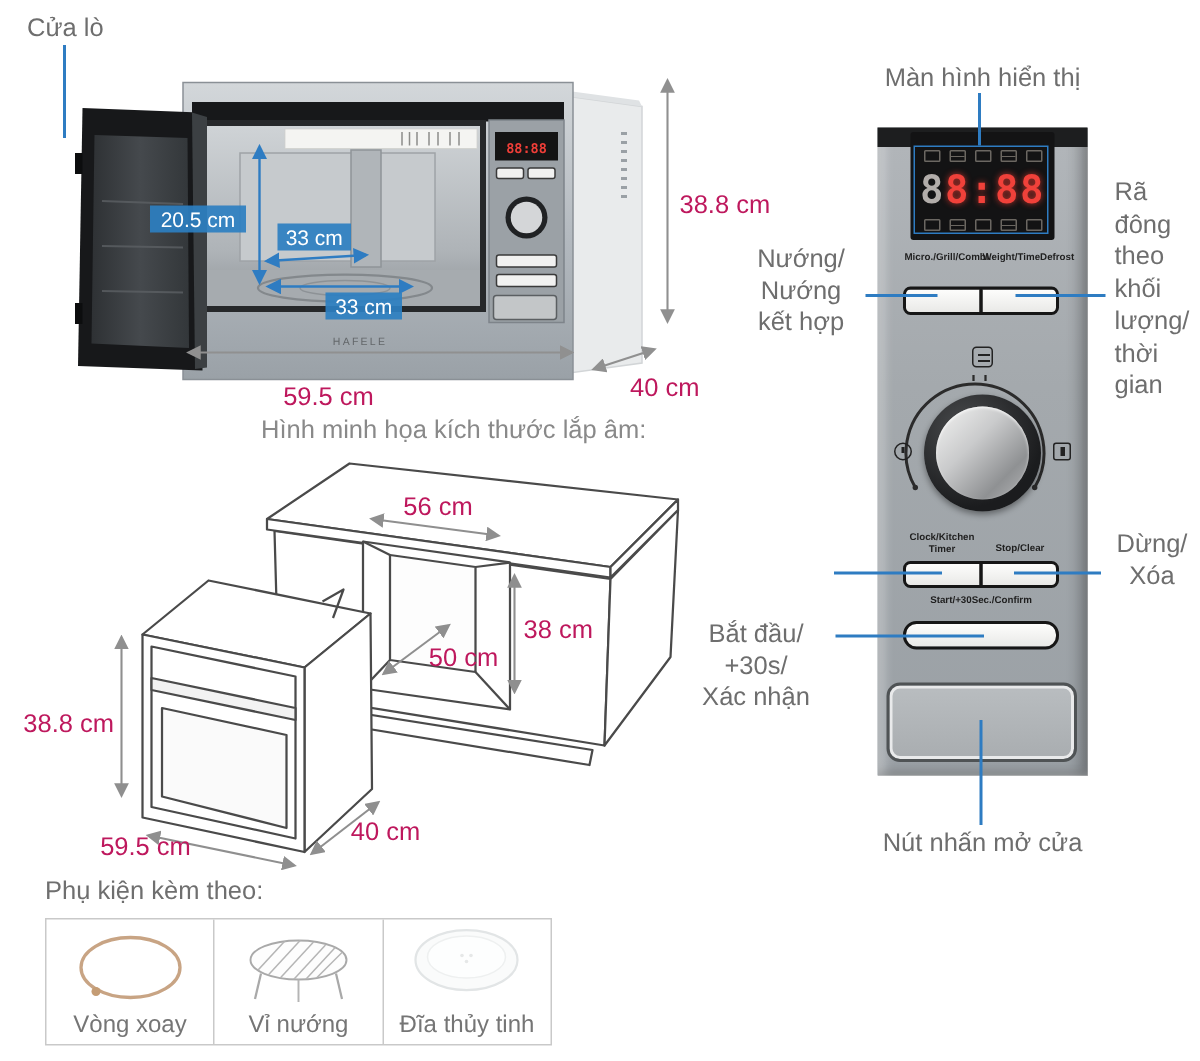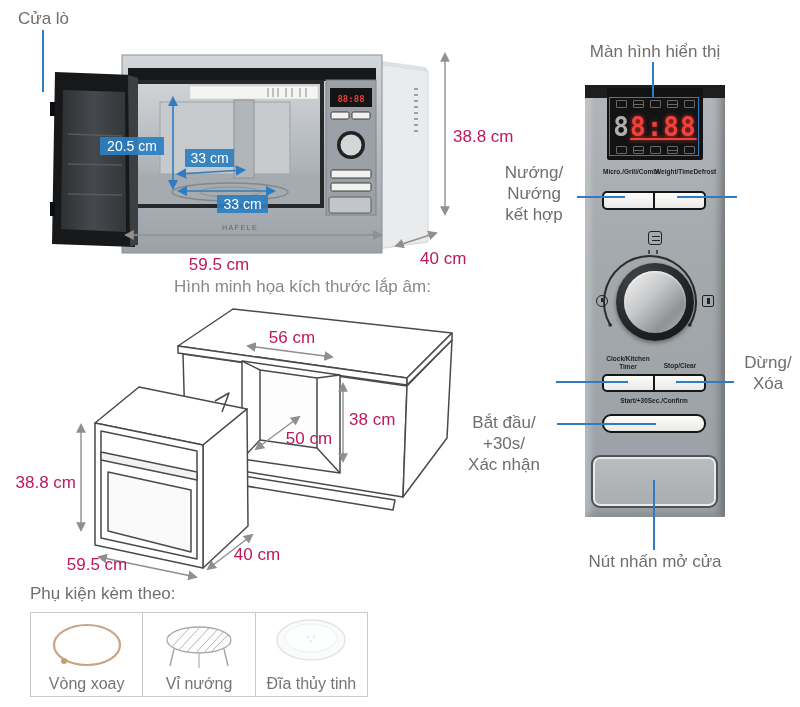--- a/index.html
+++ b/index.html
@@ -29,21 +29,21 @@
   
   .panel { position:absolute; left:585px; top:85px; width:140px; height:432px;
            background:linear-gradient(180deg,#b2b6ba 0%,#a4a9ad 40%,#9aa0a5 100%);
            box-shadow:inset 4px 0 7px rgba(255,255,255,.4), inset -5px 0 9px rgba(0,0,0,.28), inset 0 -3px 5px rgba(0,0,0,.15); }
   .panel-topband { position:absolute; left:0; top:0; width:140px; height:13px; background:#1d1e1f; }
   .pdisplay { position:absolute; left:22px; top:3px; width:96px; height:72px;
               background:#131314; border-radius:2px; }
   .dig { position:absolute; left:0; top:24px; width:96px; text-align:center;
          font-family:"DejaVu Sans Mono",monospace; font-weight:bold; font-size:26px; letter-spacing:1px; }
   .dig .off { color:#b2adaa; }
-  .dig .on  { color:#f0413a; text-shadow:0 0 4px rgba(240,60,50,.8);text-decoration:underline; }
+  .dig .on  { color:#f0413a; text-shadow:0 0 4px rgba(240,60,50,.8); }
   .dicr { position:absolute; left:0; width:96px; display:flex; justify-content:center; gap:6px; }
   .dic { width:11px; height:8px; border:1px solid #827d75; border-radius:1px; opacity:.8; }
   .dic.m { background:linear-gradient(#827d75 1px,transparent 1px) 0 3px/100% 100% no-repeat; }
   .disp-outline { position:absolute; left:609px; top:97px; width:90px; height:59px;
                   border:1px solid #2e7cc2; z-index:5; }
 
   .pbl { position:absolute; color:#1f1f1f; font-size:6.5px; font-weight:bold;
          line-height:8px; text-align:center; }
   .btnrow { position:absolute; display:flex; background:#161616; border:2px solid #161616;
             border-radius:5px; overflow:hidden; }
@@ -320,20 +320,29 @@
   <div class="co center" style="left:585px;top:41px;width:140px">Màn hình hiển thị</div>
   <div class="bl v" style="left:652px;top:62px;height:35px"></div>
 
   <div class="co center" style="left:492px;top:162px;width:84px">
     <span class="ln">Nướng/</span>
     <span class="ln">Nướng</span>
     <span class="ln">kết hợp</span>
   </div>
   <div class="bl h" style="left:577px;top:196px;width:48px"></div>
 
+  <div class="co" style="left:743px;top:117px;width:56px;line-height:21.5px">
+    <span class="ln">Rã</span>
+    <span class="ln">đông</span>
+    <span class="ln">theo</span>
+    <span class="ln">khối</span>
+    <span class="ln">lượng/</span>
+    <span class="ln">thời</span>
+    <span class="ln">gian</span>
+  </div>
   <div class="bl h" style="left:677px;top:196px;width:60px"></div>
 
   <div class="bl h" style="left:556px;top:381px;width:72px"></div>
 
   <div class="co center" style="left:736px;top:352px;width:64px">
     <span class="ln">Dừng/</span>
     <span class="ln">Xóa</span>
   </div>
   <div class="bl h" style="left:676px;top:381px;width:58px"></div>
 

